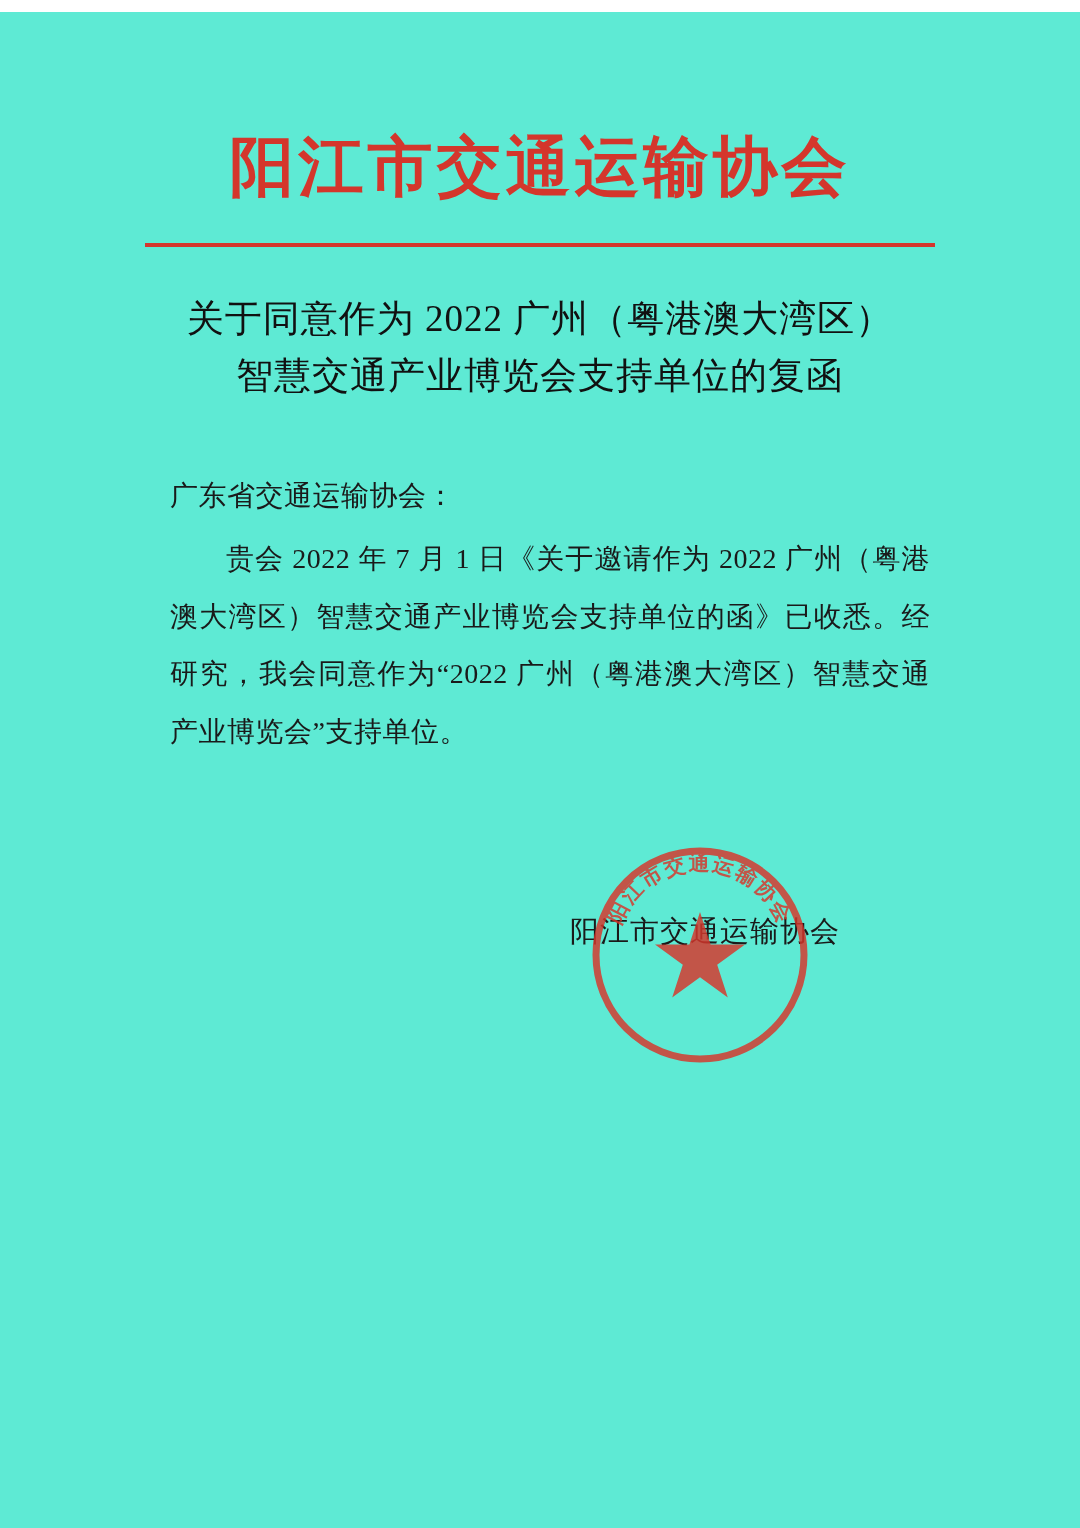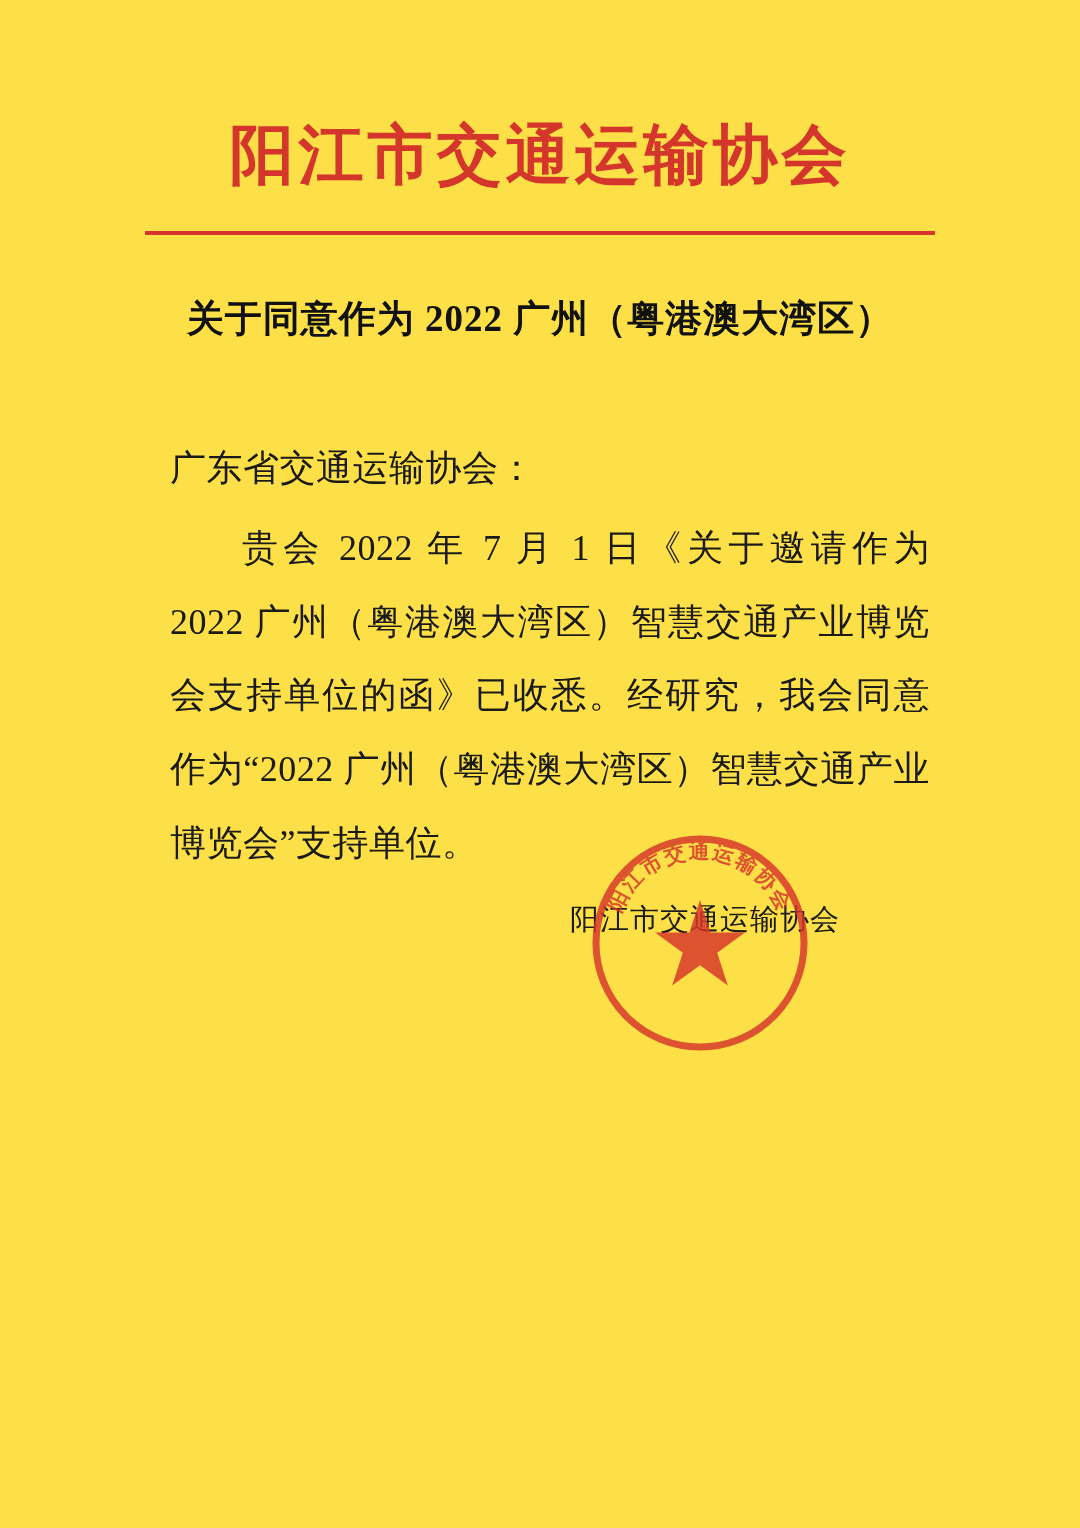--- a/index.html
+++ b/index.html
@@ -12,21 +12,22 @@
     height: 1528px;
     position: relative;
     font-family: "Liberation Serif", "DejaVu Serif", serif;
     color: #1a1a1a;
     overflow: hidden;
   }
 
   .page {
     position: absolute;
     inset: 0;
-    background: #fde047;
+    background: #5eead4;
+    margin-top: 12px;
   }
 
   
   .letterhead {
     position: absolute;
     top: 118px;
     left: 0;
     right: 0;
     text-align: center;
   }
@@ -42,42 +43,42 @@
   .letterhead-rule {
     margin: 38px auto 0 auto;
     width: 790px;
     height: 4px;
     background: #d4362c;
   }
 
   
   .doc-title {
     position: absolute;
-    top: 290px;
+    top: 278px;
     left: 140px;
     width: 800px;
     text-align: center;
-    font-weight: bold;
+    font-weight: normal;
     font-size: 37px;
     line-height: 1.55;
     letter-spacing: 1px;
     color: #111;
   }
   .doc-title .line {
     display: block;
     white-space: nowrap;
   }
 
   
   .body-block {
     position: absolute;
-    top: 432px;
+    top: 455px;
     left: 170px;
     width: 760px;
-    font-size: 36px;
+    font-size: 28px;
     line-height: 2.05;
     color: #1a1a1a;
     letter-spacing: 0.5px;
   }
   .salutation {
     margin: 0 0 6px 0;
     text-align: left;
   }
   .para {
     margin: 0;
@@ -133,20 +134,21 @@
 
 <div class="page">
 
   <div class="letterhead">
     <div class="letterhead-title">阳江市交通运输协会</div>
     <div class="letterhead-rule"></div>
   </div>
 
   <div class="doc-title">
     <span class="line">关于同意作为 2022 广州（粤港澳大湾区）</span>
+    <span class="line">智慧交通产业博览会支持单位的复函</span>
   </div>
 
   <div class="body-block">
     <p class="salutation">广东省交通运输协会：</p>
     <p class="para">贵会 2022 年 7 月 1 日《关于邀请作为 2022 广州（粤港澳大湾区）智慧交通产业博览会支持单位的函》已收悉。经研究，我会同意作为“2022 广州（粤港澳大湾区）智慧交通产业博览会”支持单位。</p>
   </div>
 
   <div class="signature">
     <div>阳江市交通运输协会</div>
   </div>

